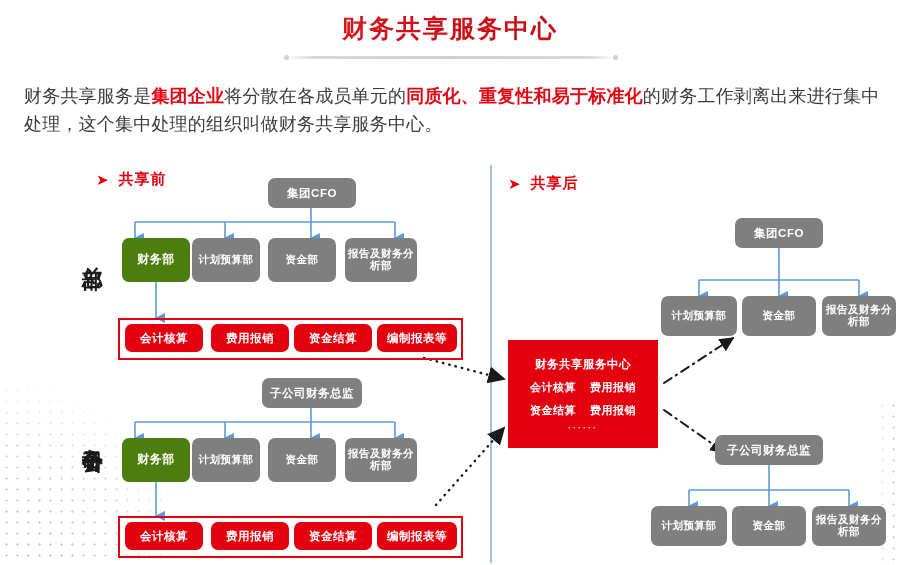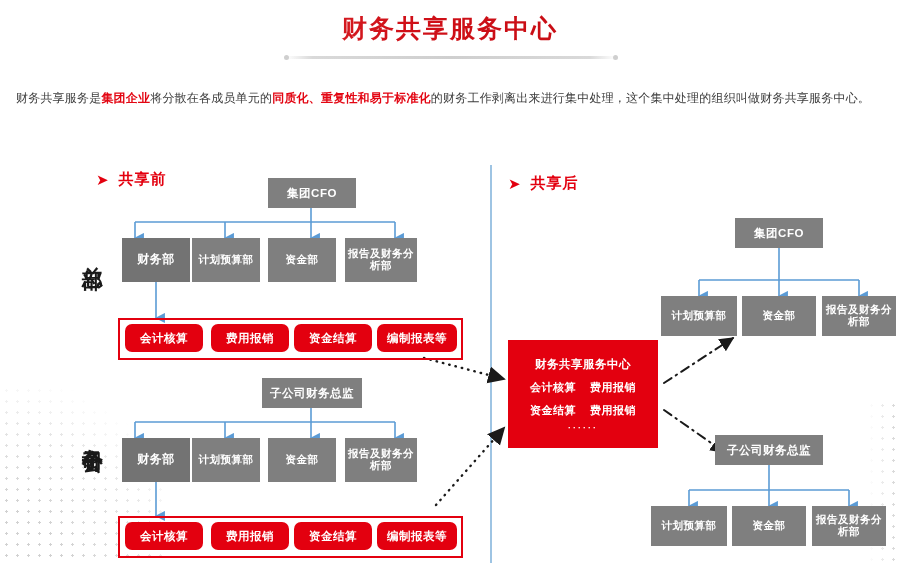--- a/index.html
+++ b/index.html
@@ -55,23 +55,23 @@
   .title-rule::before, .title-rule::after {
     content: ""; position: absolute; top: -1px;
     width: 5px; height: 5px; border-radius: 50%; background: #cfcfcf;
   }
   .title-rule::before { left: -2px; }
   .title-rule::after { right: -2px; }
 
   
   .intro {
     position: absolute;
-    top: 82px; left: 16px; width: 872px;
-    font-size: 12px;
-    line-height: 33px;
+    top: 82px; left: 24px; width: 872px;
+    font-size: 18px;
+    line-height: 28px;
     color: #3b3b3b;
     letter-spacing: .2px;
   }
   .intro .hl { color: #e30613; font-weight: bold; }
 
   
   .diagram {
     position: absolute;
     top: 160px; left: 0; width: 900px; height: 405px;
   }
@@ -82,23 +82,24 @@
 
   
   .node {
     position: absolute;
     display: flex; align-items: center; justify-content: center;
     text-align: center;
     font-weight: bold;
     color: #ffffff;
     line-height: 1.12;
     letter-spacing: .5px;
+    border-radius: 7px;
   }
   .node.gray { background: #7f7f7f; }
-  .node.red  { background: #737373; }
+  .node.red  { background: #4d7c0f; }
   .node.pill { background: #e3000f; border-radius: 7px; }
 
   
   .frame {
     position: absolute;
     border: 2px solid #e3000f;
     background: transparent;
   }
 
   

